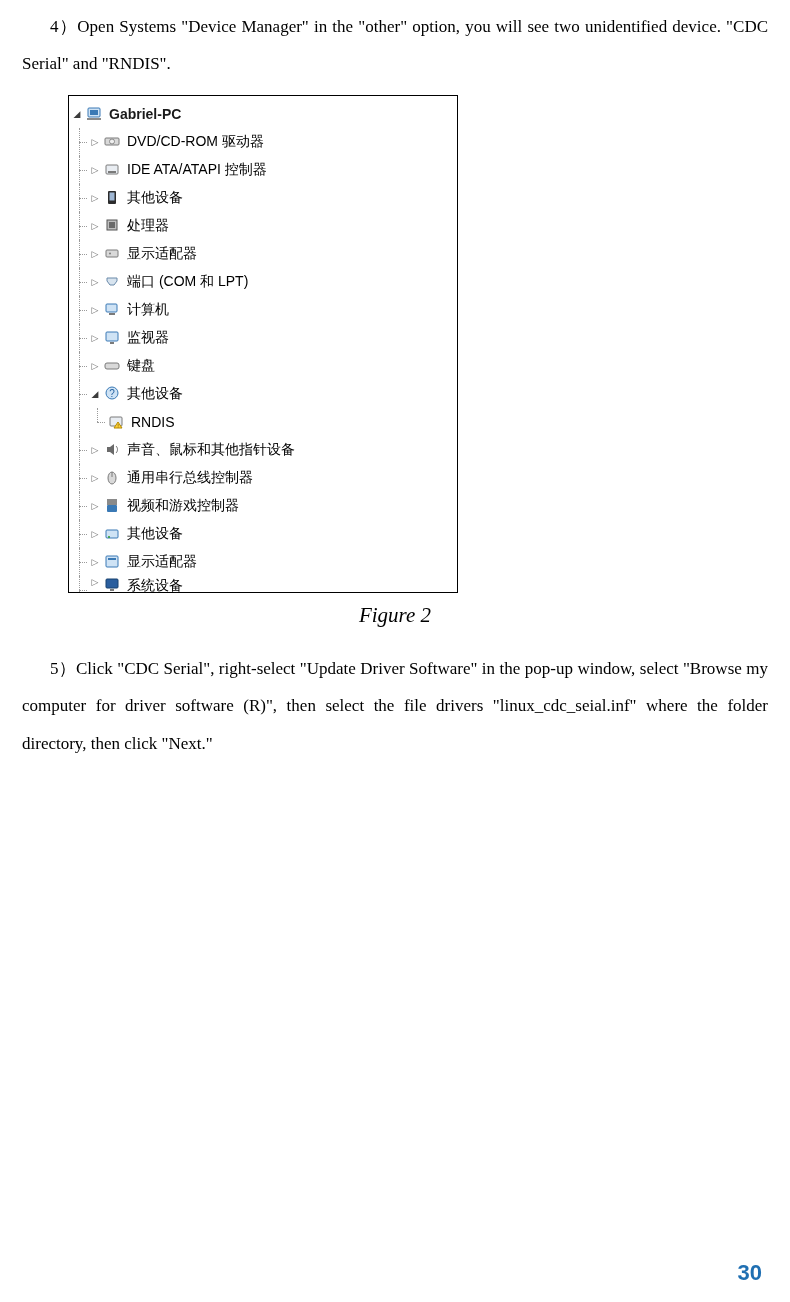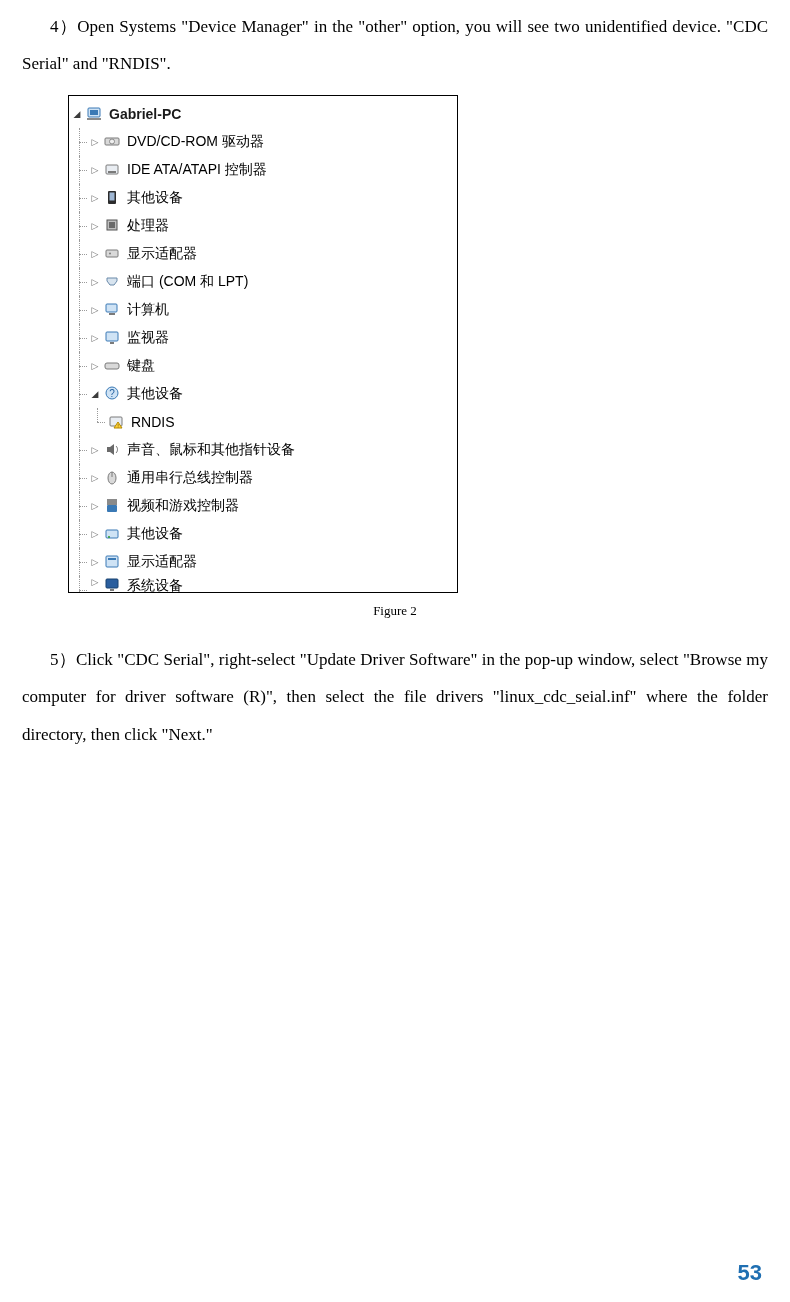--- a/index.html
+++ b/index.html
@@ -91,22 +91,23 @@
     display:inline-flex; align-items:center; justify-content:center;
   }
   .ico svg { width:18px; height:18px; }
   .root-label {
     font-weight: 600;
     color:#1a1a1a;
   }
   .caption {
     text-align: center;
     font-family: "Times New Roman", serif;
-    font-size: 13px;
+    font-size: 21px;
     margin: 10px 0 22px 0;
+    font-style: italic;
   }
   .page-number {
     position: absolute;
     bottom: 16px;
     right: 28px;
     color: #1f6fb2;
     font-size: 22px;
     font-weight: 700;
     font-family: Arial, sans-serif;
   }
@@ -382,14 +383,14 @@
           </div>
         </div>
 
     </div>
   </div>
 
   <div class="caption">Figure 2</div>
 
   <p class="para"><span class="indent"></span><span>5）Click "CDC Serial", right-select "Update Driver Software" in the pop-up window, select "Browse my computer for driver software (R)", then select the file drivers "linux_cdc_seial.inf" where the folder directory, then click "Next."</span></p>
 
-  <div class="page-number">53</div>
+  <div class="page-number">30</div>
 </div>
 
 </body></html>

